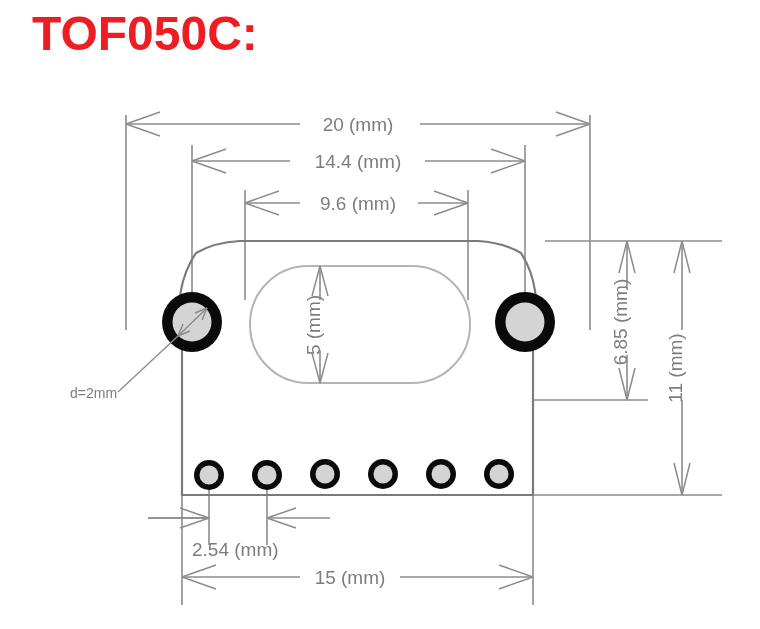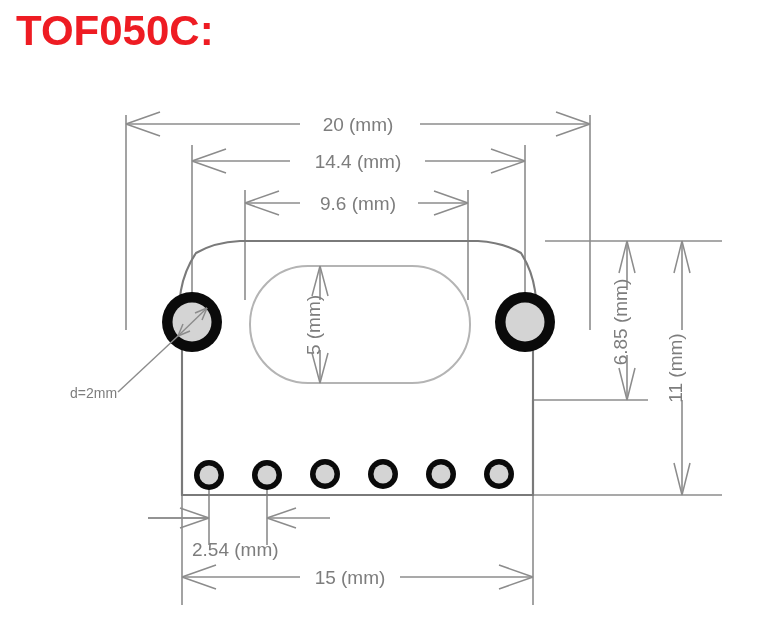--- a/index.html
+++ b/index.html
@@ -14,24 +14,24 @@
     overflow: hidden;
     position: relative;
   }
   #drawing-root {
     position: relative;
     width: 760px;
     height: 629px;
   }
   #title-text {
     position: absolute;
-    left: 16px;
+    left: 32px;
     top: 8px;
     font-family: "Liberation Sans", sans-serif;
-    font-size: 42px;
+    font-size: 48px;
     font-weight: bold;
     color: #ee1c23;
     letter-spacing: 0px;
     line-height: 1.1;
     white-space: pre;
   }
   svg#tech-drawing {
     position: absolute;
     left: 0;
     top: 0;

